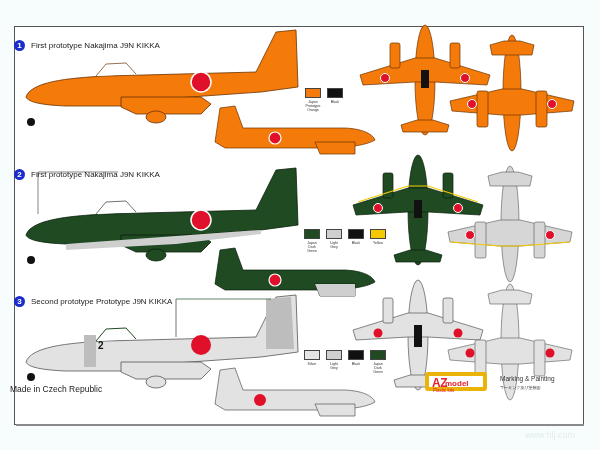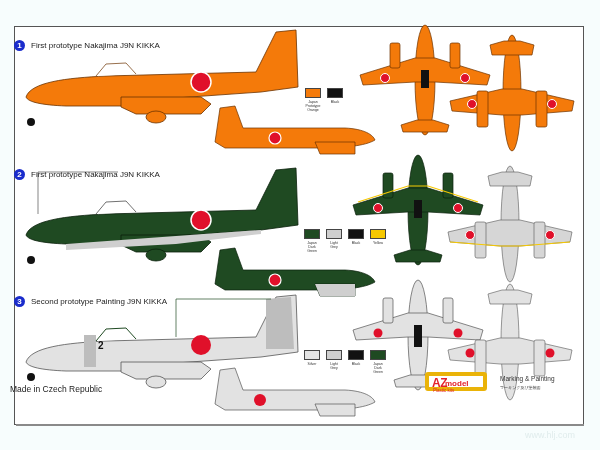--- a/index.html
+++ b/index.html
@@ -138,21 +138,21 @@
 <div class="title-row" style="top:40px;">
   <span class="num-badge">1</span>
   <span>First prototype Nakajima J9N KIKKA</span>
 </div>
 <div class="title-row" style="top:169px;">
   <span class="num-badge">2</span>
   <span>First prototype Nakajima J9N KIKKA</span>
 </div>
 <div class="title-row" style="top:296px;">
   <span class="num-badge">3</span>
-  <span>Second prototype Painting J9N KIKKA</span>
+  <span>Second prototype Prototype J9N KIKKA</span>
 </div>
 
 <div class="swatch-group" style="left:305px; top:88px;">
   <div class="swatch">
     <div class="chip" style="background:#f47a0a"></div>
     <div class="lbl">Japan
 Prototype
 Orange</div>
   </div>
   <div class="swatch">

